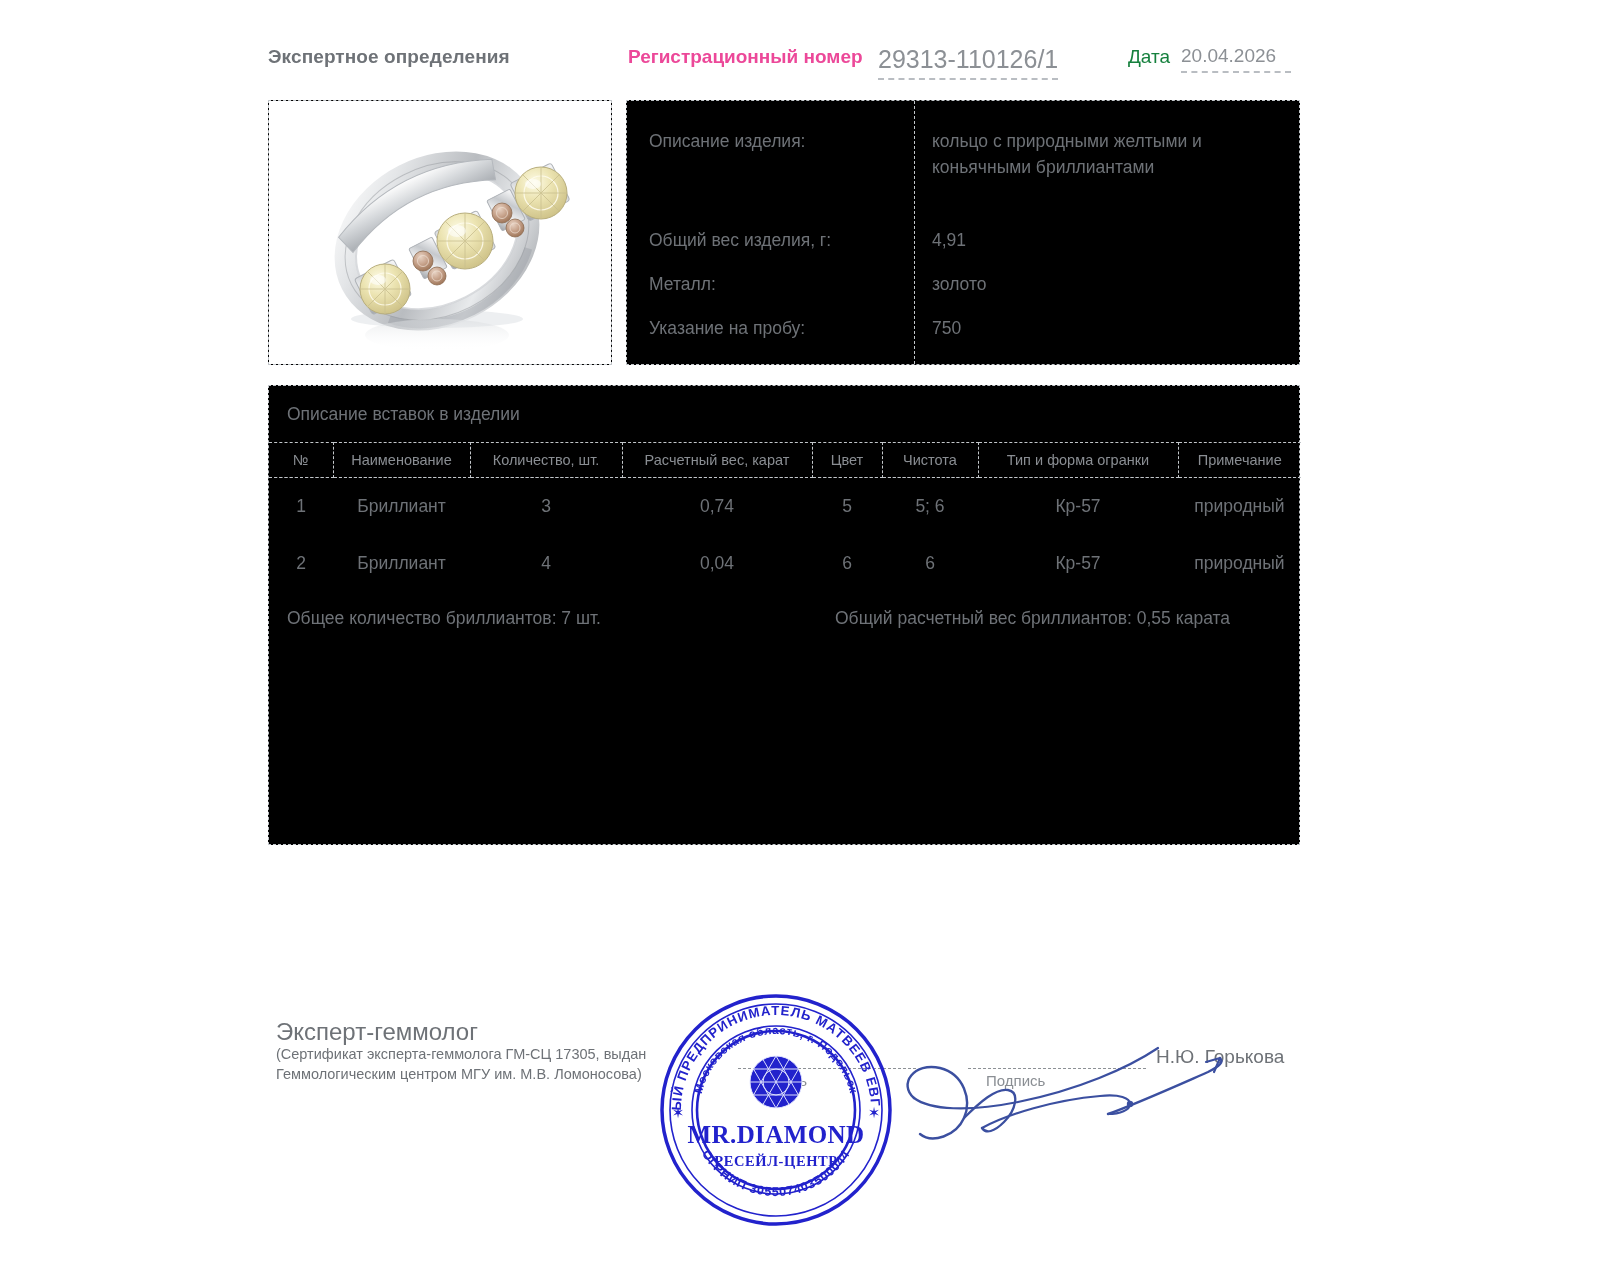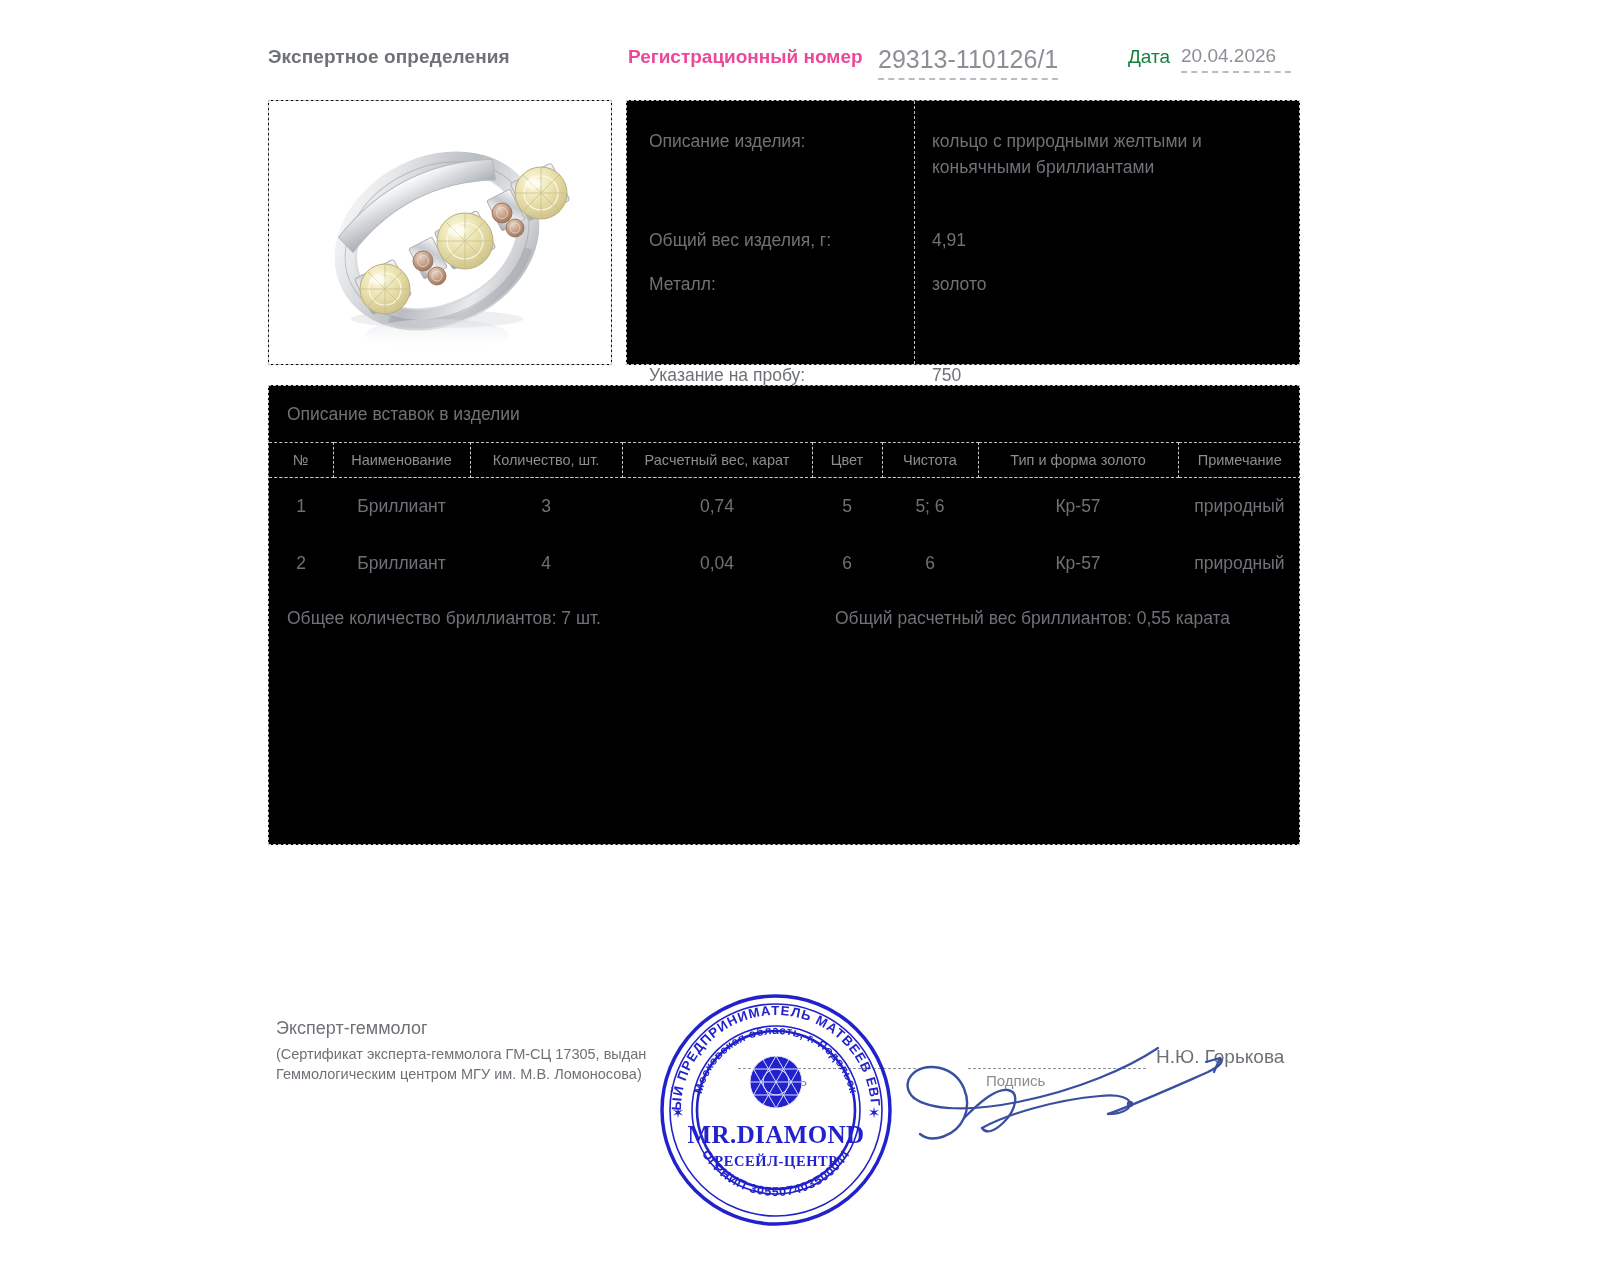--- a/index.html
+++ b/index.html
@@ -119,21 +119,21 @@
     position: absolute;
     font-size: 17.5px;
     color: #6e7277;
     line-height: 26px;
   }
   .desc-label { left: 22px; }
   .desc-value { left: 305px; color: #6e7277; }
   .r1 { top: 27px; }
   .r2 { top: 126px; }
   .r3 { top: 170px; }
-  .r4 { top: 214px; margin-top: 47px; }
+  .r4 { top: 214px; }
 
   
   .inserts-box {
     left: 268px;
     top: 385px;
     width: 1032px;
     height: 460px;
   }
   .inserts-title {
     position: absolute;
@@ -238,21 +238,21 @@
   .footer {
     position: absolute;
     left: 268px;
     top: 1008px;
     width: 1032px;
     height: 240px;
   }
   .expert-title {
     position: absolute;
     left: 8px; top: 10px;
-    font-size: 18px;
+    font-size: 24px;
     color: #6e7277;
     white-space: nowrap;
   }
   .expert-cert {
     position: absolute;
     left: 8px; top: 36px;
     width: 400px;
     font-size: 14.5px;
     line-height: 20px;
     color: #6e7277;
@@ -477,21 +477,21 @@
           <col class="col-note">
       </colgroup>
       <thead>
         <tr>
           <th>№</th>
           <th>Наименование</th>
           <th>Количество, шт.</th>
           <th>Расчетный вес, карат</th>
           <th>Цвет</th>
           <th>Чистота</th>
-          <th>Тип и форма золото</th>
+          <th>Тип и форма огранки</th>
           <th>Примечание</th>
         </tr>
       </thead>
       <tbody>
         <tr>
           <td>1</td>
           <td>Бриллиант</td>
           <td>3</td>
           <td>0,74</td>
           <td>5</td>

